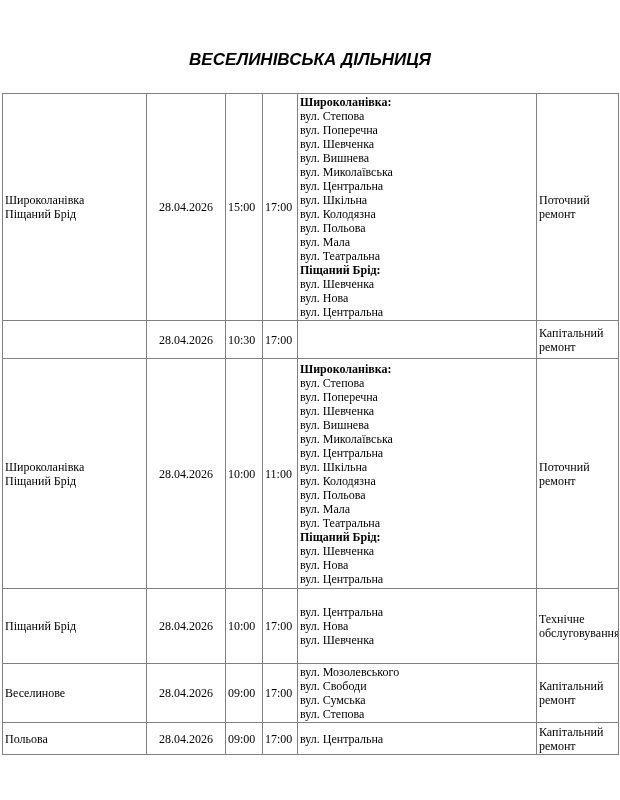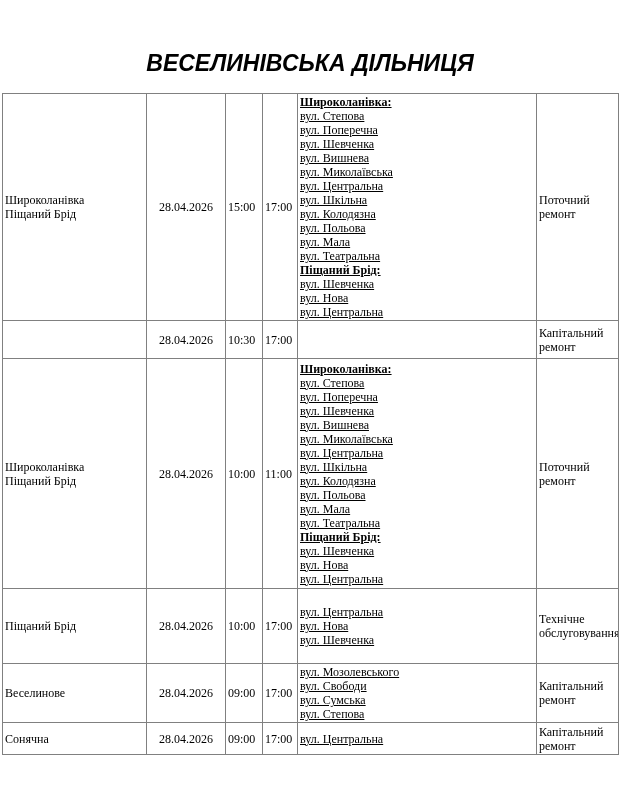--- a/index.html
+++ b/index.html
@@ -17,21 +17,21 @@
   }
   .page-title {
     position: absolute;
     top: 50px;
     left: 0;
     width: 620px;
     text-align: center;
     font-family: "Liberation Sans", sans-serif;
     font-style: italic;
     font-weight: bold;
-    font-size: 23px;
+    font-size: 17px;
     letter-spacing: 0px;
     color: #000;
     margin: 0;
   }
   table.schedule {
     position: absolute;
     top: 93px;
     left: 2px;
     width: 616px;
     border-collapse: collapse;
@@ -41,21 +41,21 @@
     border: 1px solid #808080;
     vertical-align: middle;
     font-size: 12px;
     line-height: 14px;
     padding: 1px 2px 1px 2px;
     overflow: hidden;
   }
   td.cell-location { padding-left: 5px; }
   td.cell-date   { text-align: center; }
   td.cell-time   { text-align: left; padding-left: 0; padding-right: 0; }
-  td.cell-streets { padding-left: 5px; text-decoration: underline; }
+  td.cell-streets { padding-left: 5px; }
   td.cell-type   { padding-left: 4px; padding-right: 0; font-family: Liberation Serif, serif; }
   .street-line { white-space: nowrap; }
   .street-header { font-weight: bold; white-space: nowrap; }
   .location-line { white-space: nowrap; }
 </style>
 </head>
 <body>
 
 <h1 class="page-title">ВЕСЕЛИНІВСЬКА ДІЛЬНИЦЯ</h1>
 
@@ -157,21 +157,21 @@
         <td class="cell-streets">
           <div class="street-line">вул. Мозолевського</div>
           <div class="street-line">вул. Свободи</div>
           <div class="street-line">вул. Сумська</div>
           <div class="street-line">вул. Степова</div>
         </td>
         <td class="cell-type">Капітальний ремонт</td>
       </tr>
       <tr style="height: 32px;">
         <td class="cell-location">
-          <div class="location-line">Сонячна</div>
+          <div class="location-line">Польова</div>
         </td>
         <td class="cell-date">28.04.2026</td>
         <td class="cell-time">09:00</td>
         <td class="cell-time">17:00</td>
         <td class="cell-streets">
           <div class="street-line">вул. Центральна</div>
         </td>
         <td class="cell-type">Капітальний ремонт</td>
       </tr>
     </tbody>

